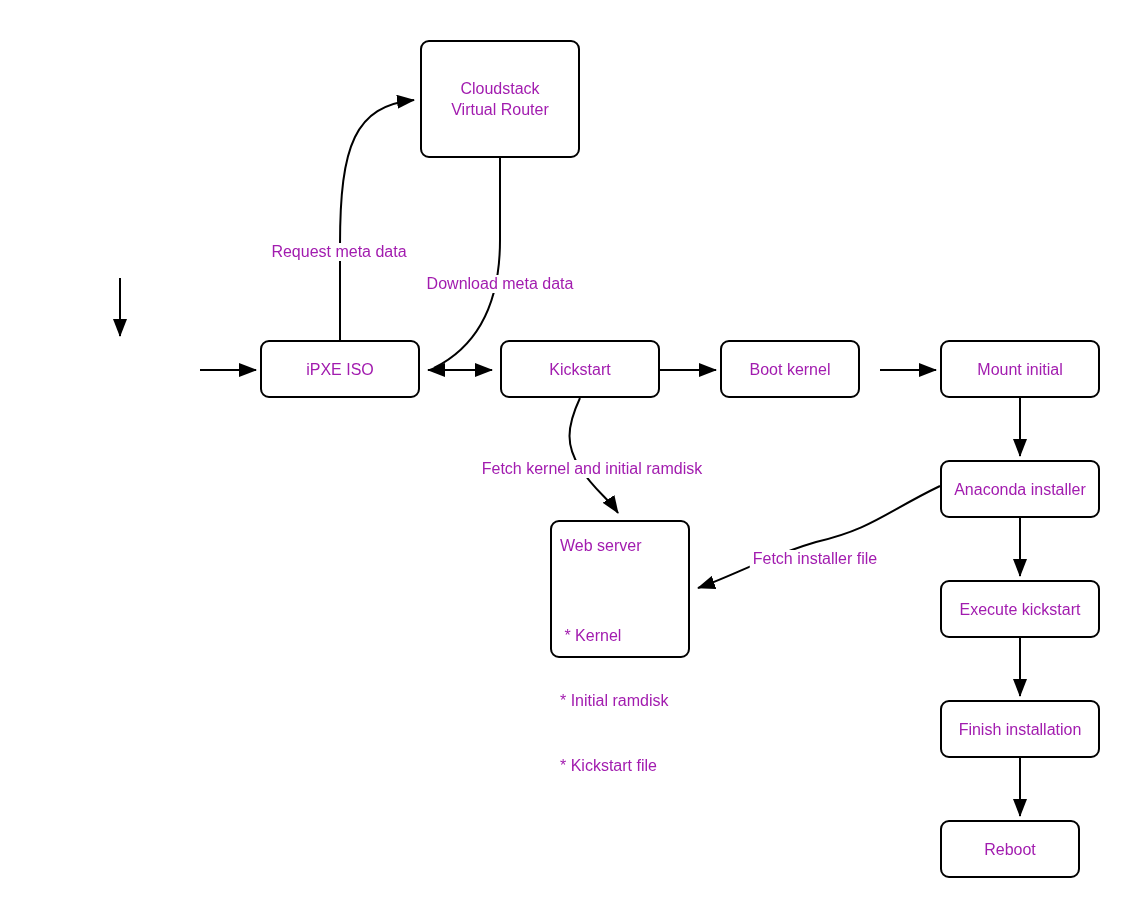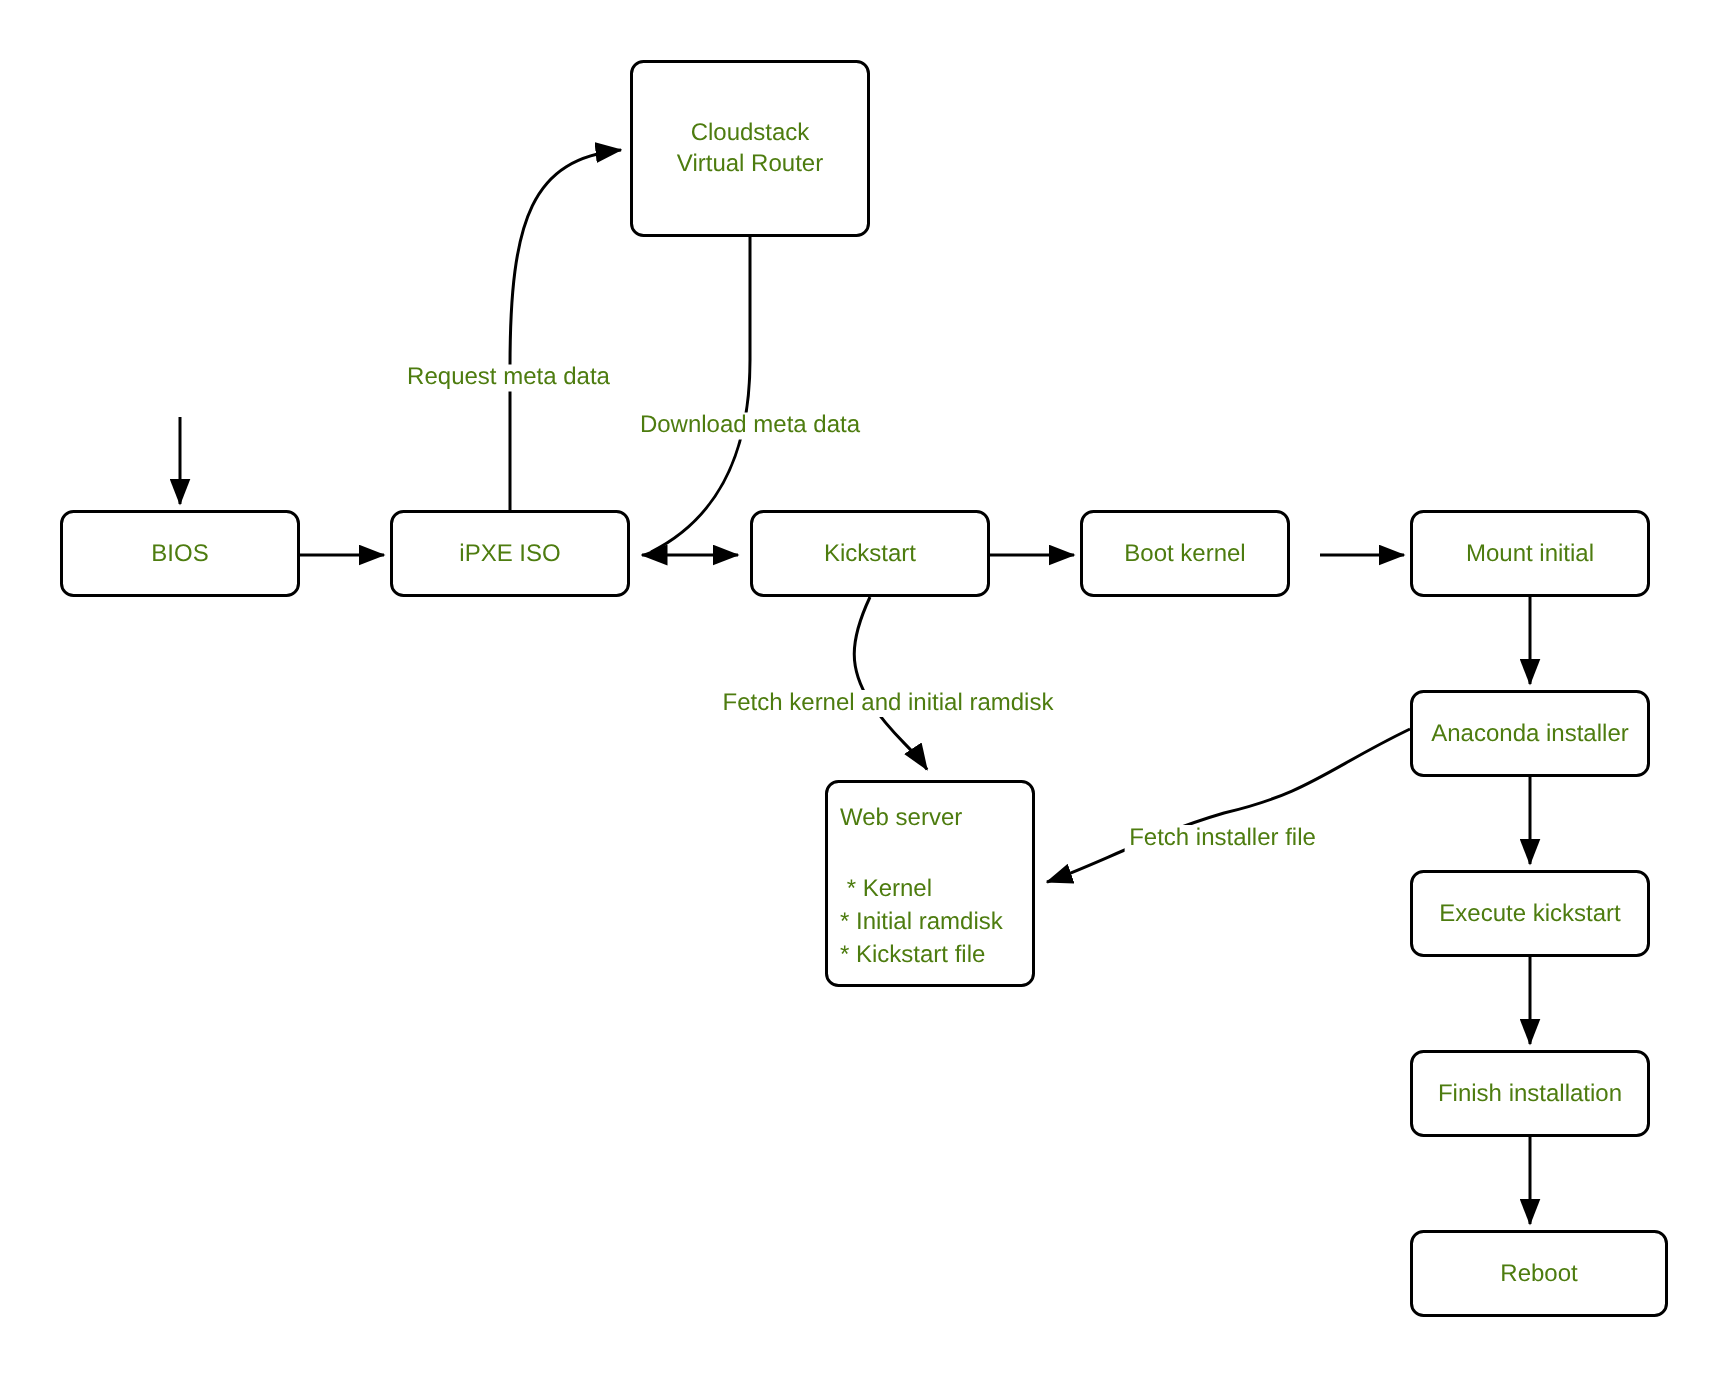--- a/index.html
+++ b/index.html
@@ -6,21 +6,21 @@
     margin: 0;
     padding: 0;
     background: #ffffff;
   }
   .canvas {
     position: relative;
     width: 1140px;
     height: 920px;
     background: #ffffff;
     font-family: "Liberation Sans", sans-serif;
-    color: #4d7c0f;
+    color: #a21caf;
     overflow: hidden;
   }
   svg.edges {
     position: absolute;
     left: 0;
     top: 0;
     width: 1140px;
     height: 920px;
   }
   svg.edges path {
@@ -93,23 +93,20 @@
     <path d="M580,398 C566,428 566,446 580,468 C596,492 608,498 618,513" marker-end="url(#arrow)"></path>
     <path d="M940,486 C886,512 872,529 816,542 C768,556 730,577 698,588" marker-end="url(#arrow)"></path>
   </svg>
 
   <div class="node" style="left:420px; top:40px; width:160px; height:118px;">
     <span class="node-label">Cloudstack
 Virtual Router</span>
   </div>
 
 
-  <div class="node" style="left:40px; top:340px; width:160px; height:58px;">
-    <span class="node-label">BIOS</span>
-  </div>
 
   <div class="node" style="left:260px; top:340px; width:160px; height:58px;">
     <span class="node-label">iPXE ISO</span>
   </div>
 
   <div class="node" style="left:500px; top:340px; width:160px; height:58px;">
     <span class="node-label">Kickstart</span>
   </div>
 
   <div class="node" style="left:720px; top:340px; width:140px; height:58px;">
@@ -125,25 +122,25 @@
   </div>
 
   <div class="node" style="left:940px; top:580px; width:160px; height:58px;">
     <span class="node-label">Execute kickstart</span>
   </div>
 
   <div class="node" style="left:940px; top:700px; width:160px; height:58px;">
     <span class="node-label">Finish installation</span>
   </div>
 
-  <div class="node" style="left:940px; top:820px; width:172px; height:58px;">
+  <div class="node" style="left:940px; top:820px; width:140px; height:58px;">
     <span class="node-label">Reboot</span>
   </div>
 
-  <div class="node web-server" style="left:550px; top:520px; width:140px; height:138px;">
+  <div class="node web-server" style="left:550px; top:520px; width:140px; height:138px;gap:43px;">
     <span class="web-server-title">Web server</span>
     <span class="ws-item"> * Kernel</span>
     <span class="ws-item">* Initial ramdisk</span>
     <span class="ws-item">* Kickstart file</span>
   </div>
 
   <div class="edge-label" style="left:339px; top:233px;">Request meta data</div>
 
   <div class="edge-label" style="left:500px; top:265px;">Download meta data</div>
 

